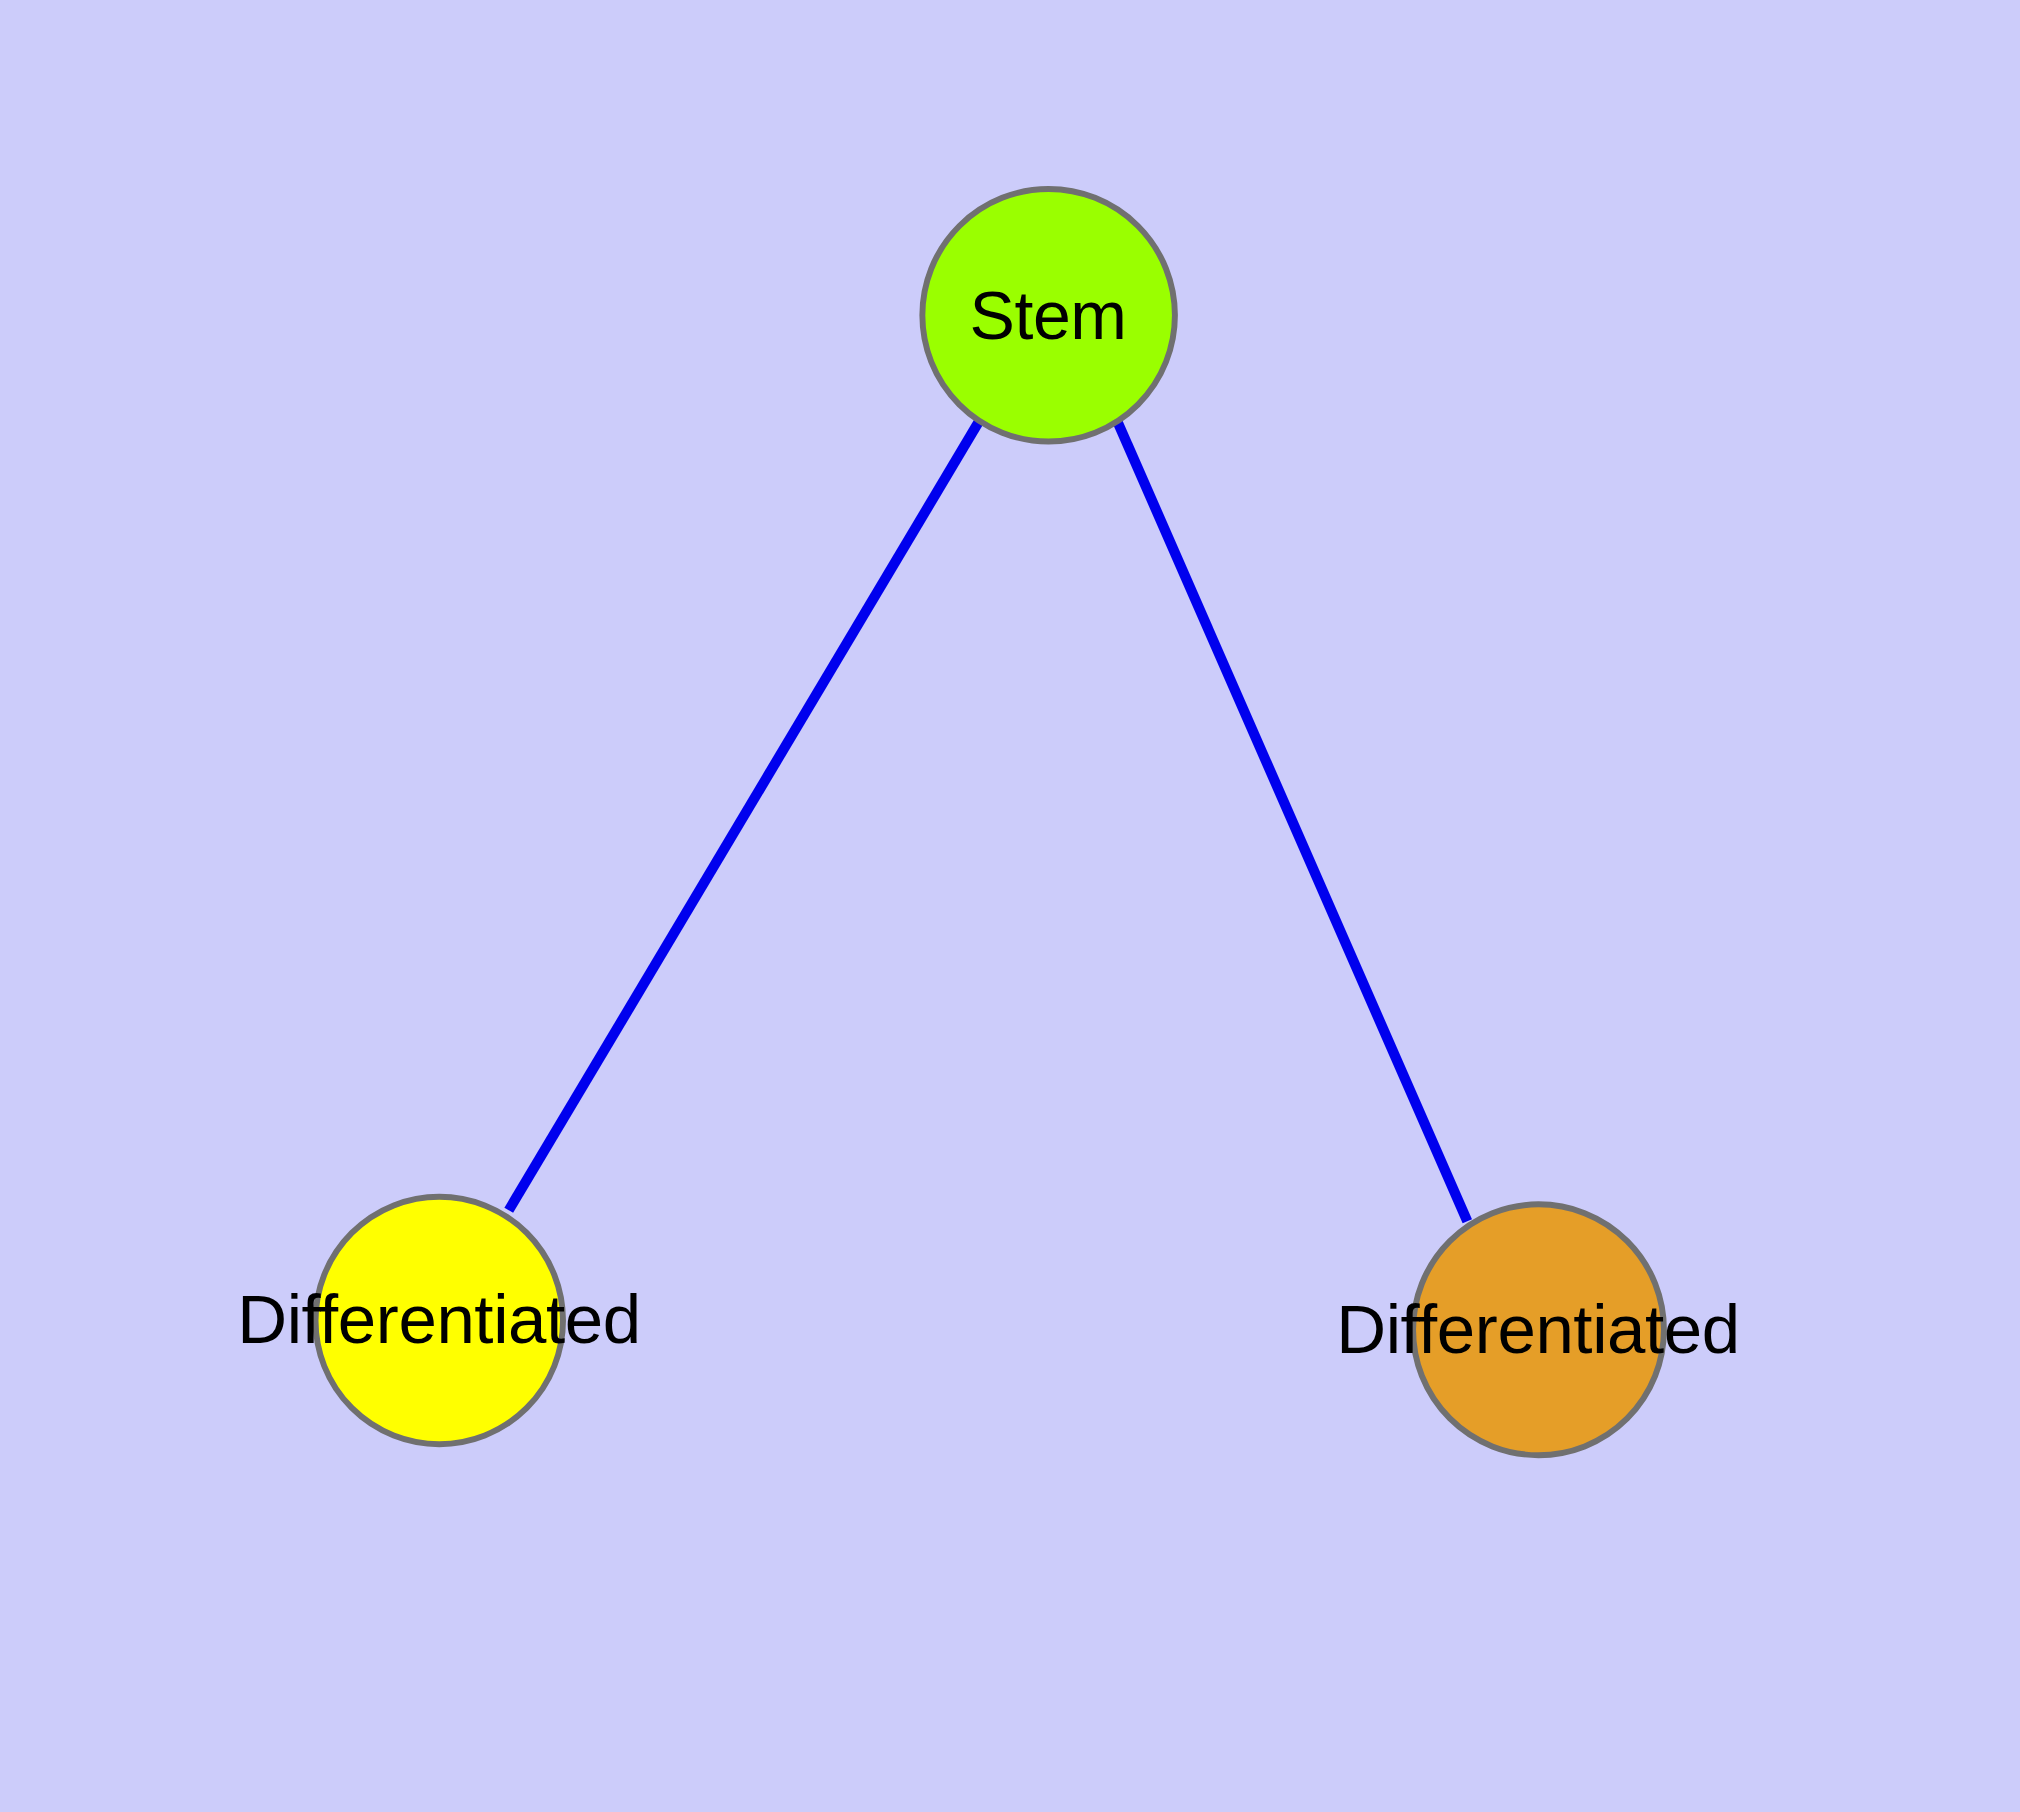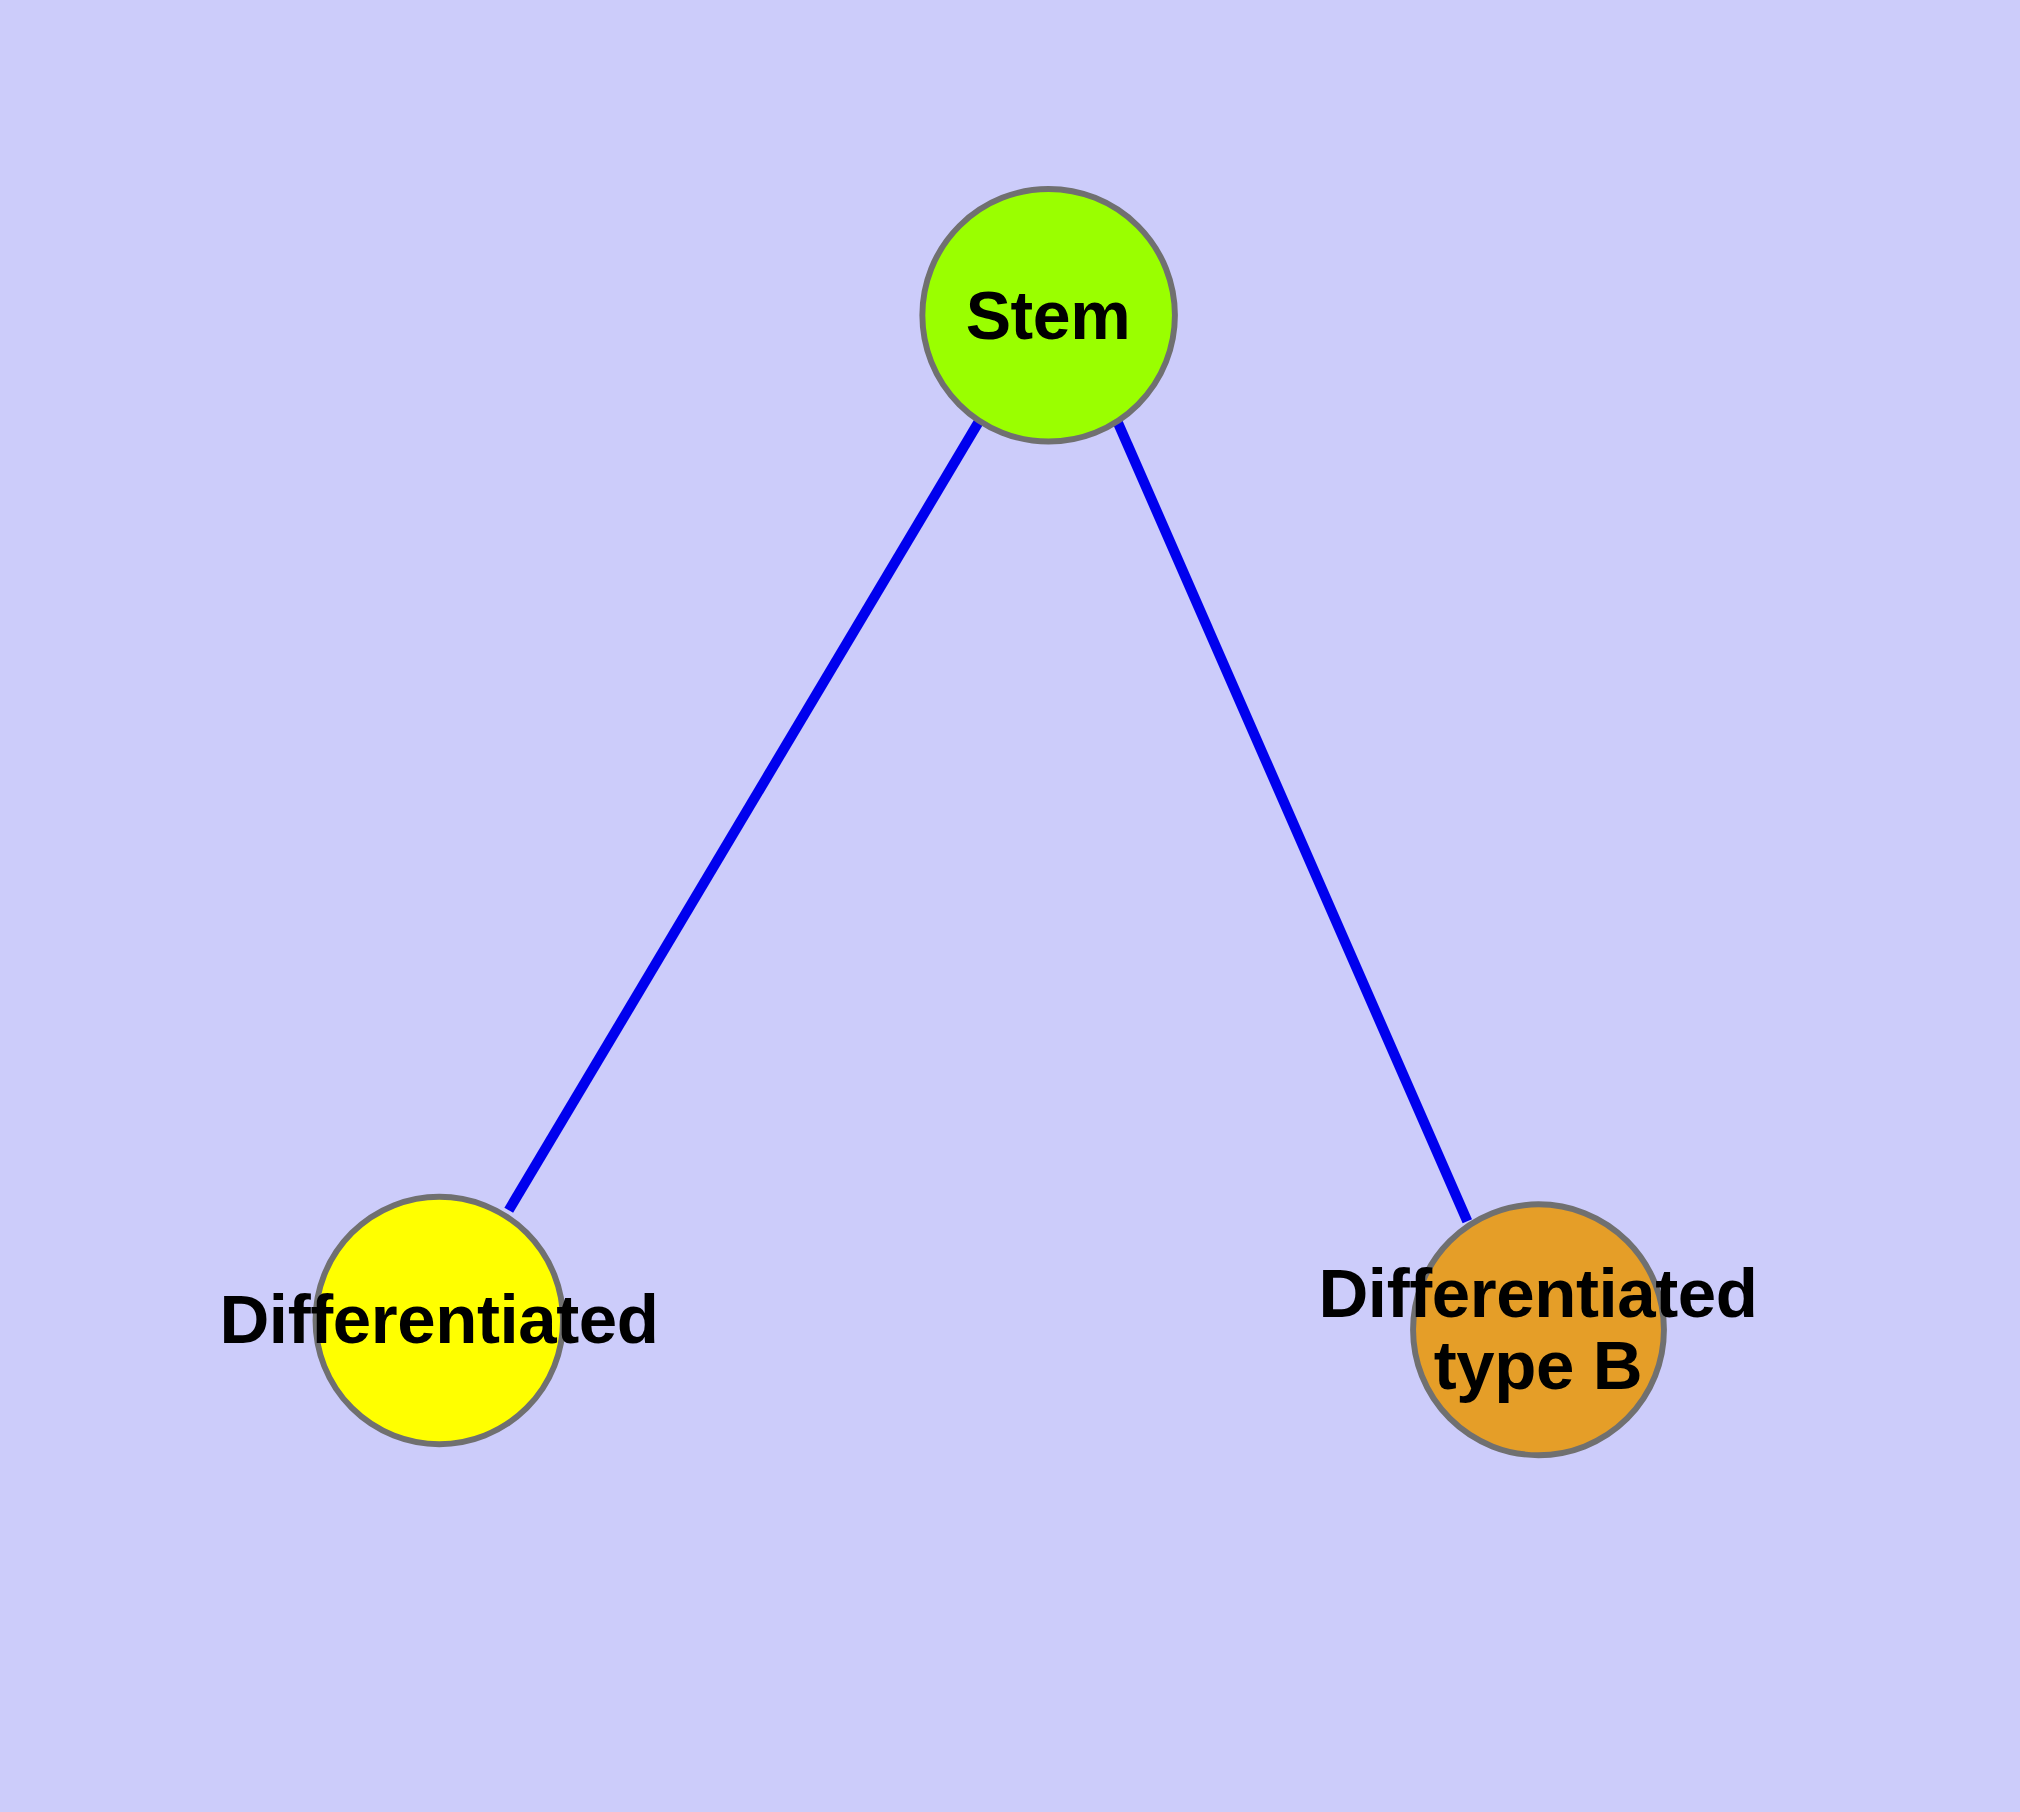--- a/index.html
+++ b/index.html
@@ -22,22 +22,21 @@
   }
   #graph-svg {
     position: absolute;
     top: 0;
     left: 0;
     width: 2021px;
     height: 1812px;
   }
   .node-label {
     position: absolute;
-    text-align: center;
-    font-weight: bold;
+    font-weight: normal;
     color: #000000;
     white-space: pre;
     line-height: 1.04;
     letter-spacing: -0.4px;
     pointer-events: none;
     transform: translate(-50%, -50%);
   }
   .node-label.single {
     font-size: 68px;
   }
@@ -60,17 +59,17 @@
     <g id="node-layer">
         <circle cx="1237" cy="372" r="149" fill="#9aff00" stroke="#707070" stroke-width="7"></circle>
         <circle cx="518" cy="1558" r="146" fill="#ffff00" stroke="#707070" stroke-width="7"></circle>
         <circle cx="1815" cy="1569" r="148" fill="#e59e28" stroke="#707070" stroke-width="7"></circle>
       </g>
   </svg>
 
   <div id="label-layer">
       <div class="node-label single" style="left: 1048px; top: 315px; font-size: 68px; color: rgb(0, 0, 0);"><div>Stem</div></div>
       <div class="node-label double" style="left: 439px; top: 1320px; font-size: 69px; color: rgb(0, 0, 0);"><div>Differentiated</div></div>
-      <div class="node-label double" style="left: 1538px; top: 1330px; font-size: 69px; color: rgb(0, 0, 0);"><div>Differentiated</div><div>type B</div></div>
+      <div class="node-label double" style="left: 1538px; top: 1330px; font-size: 69px; color: rgb(0, 0, 0);"><div>Differentiated</div></div>
     </div>
 
 </div>
 
 
 </body></html>

